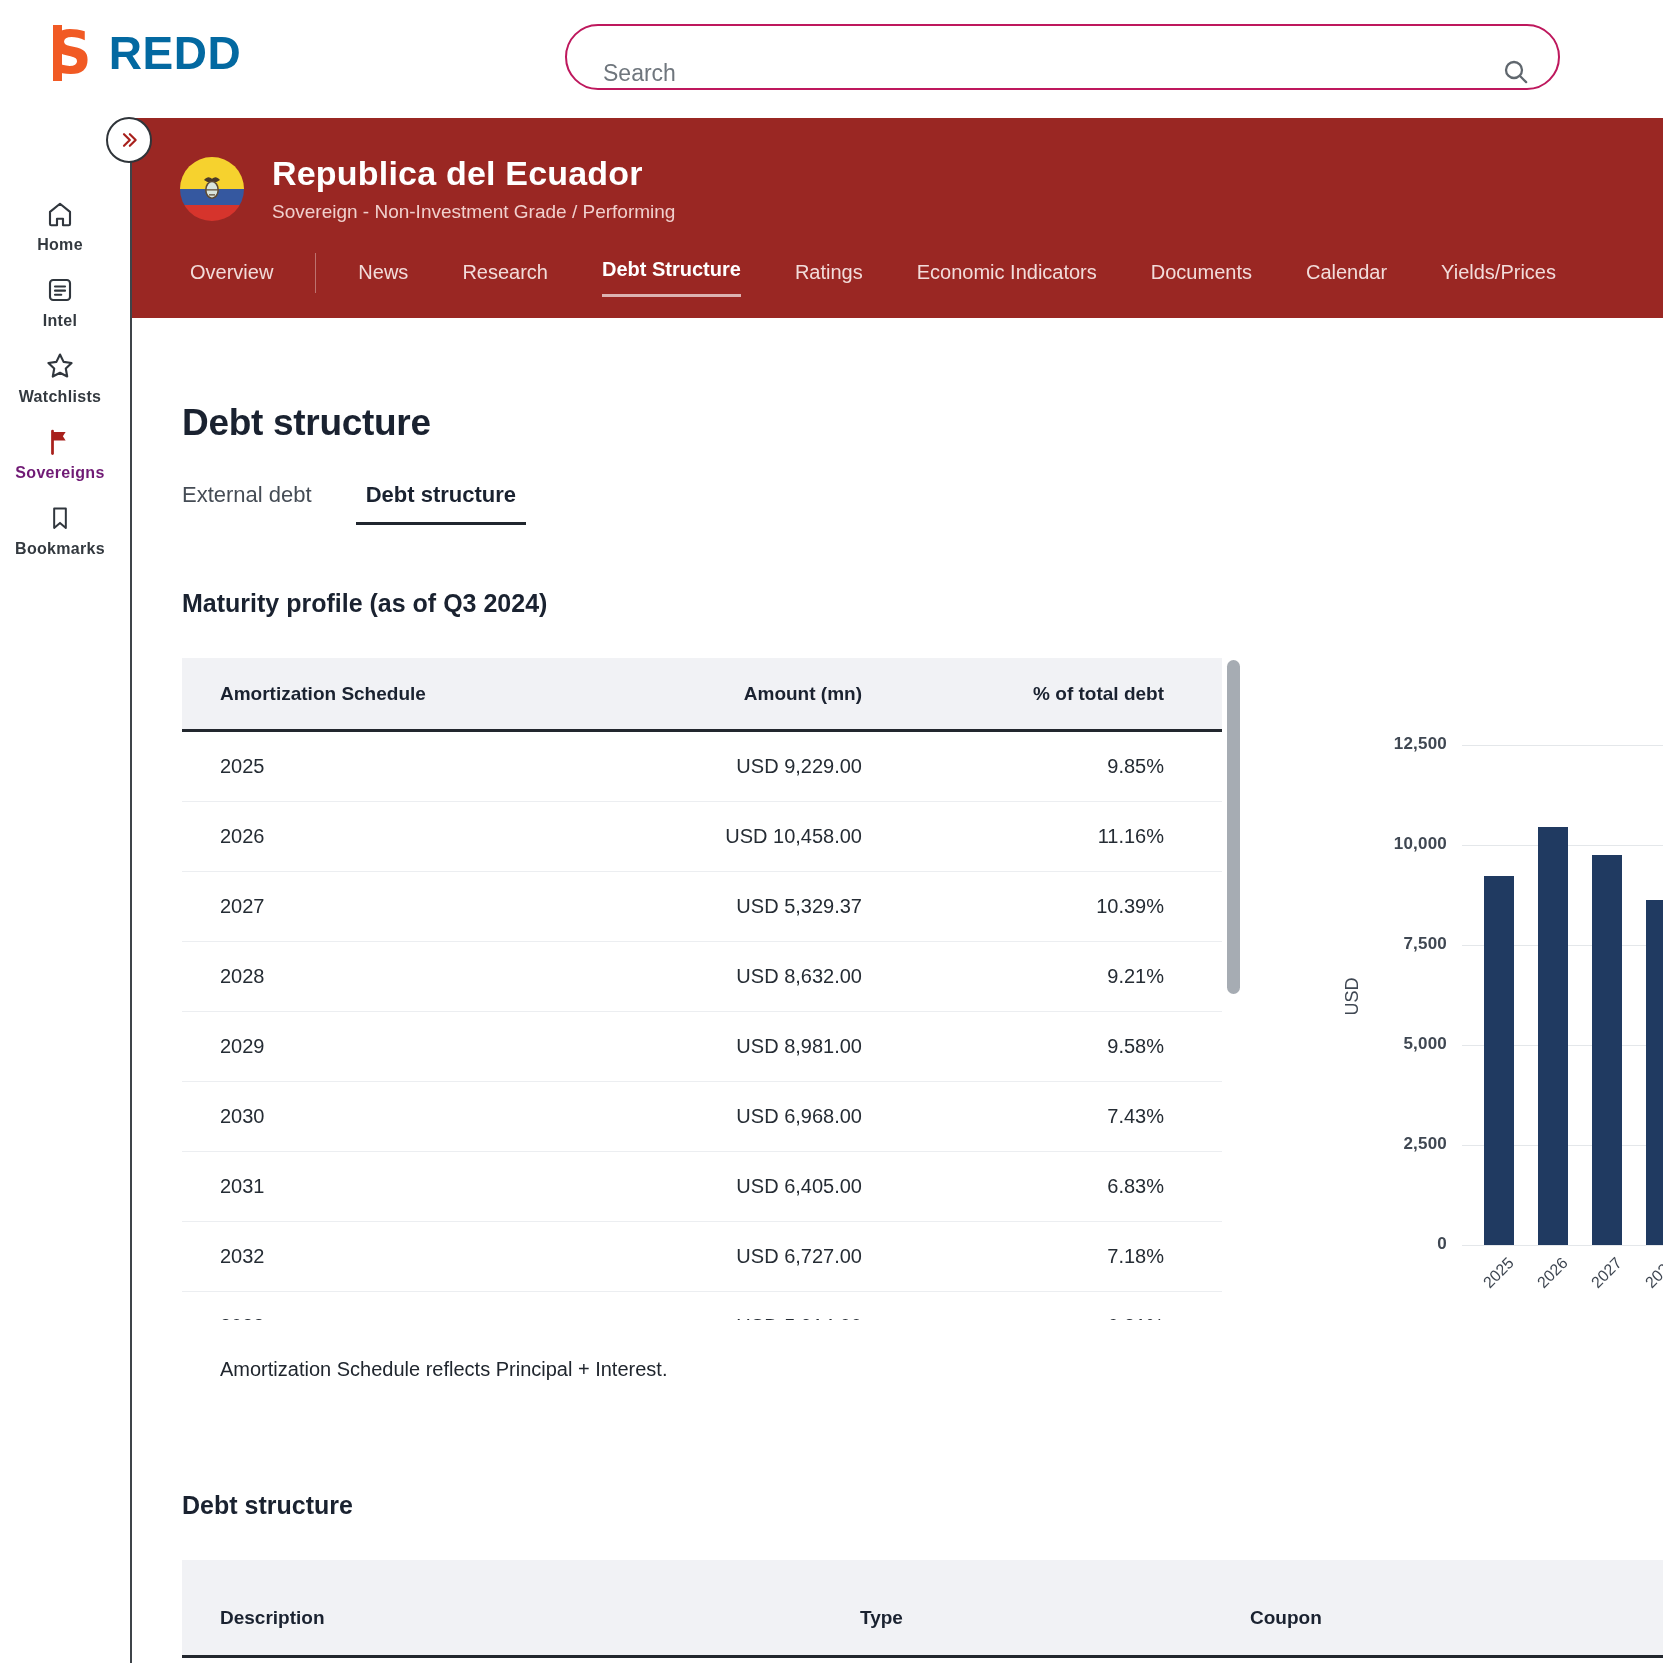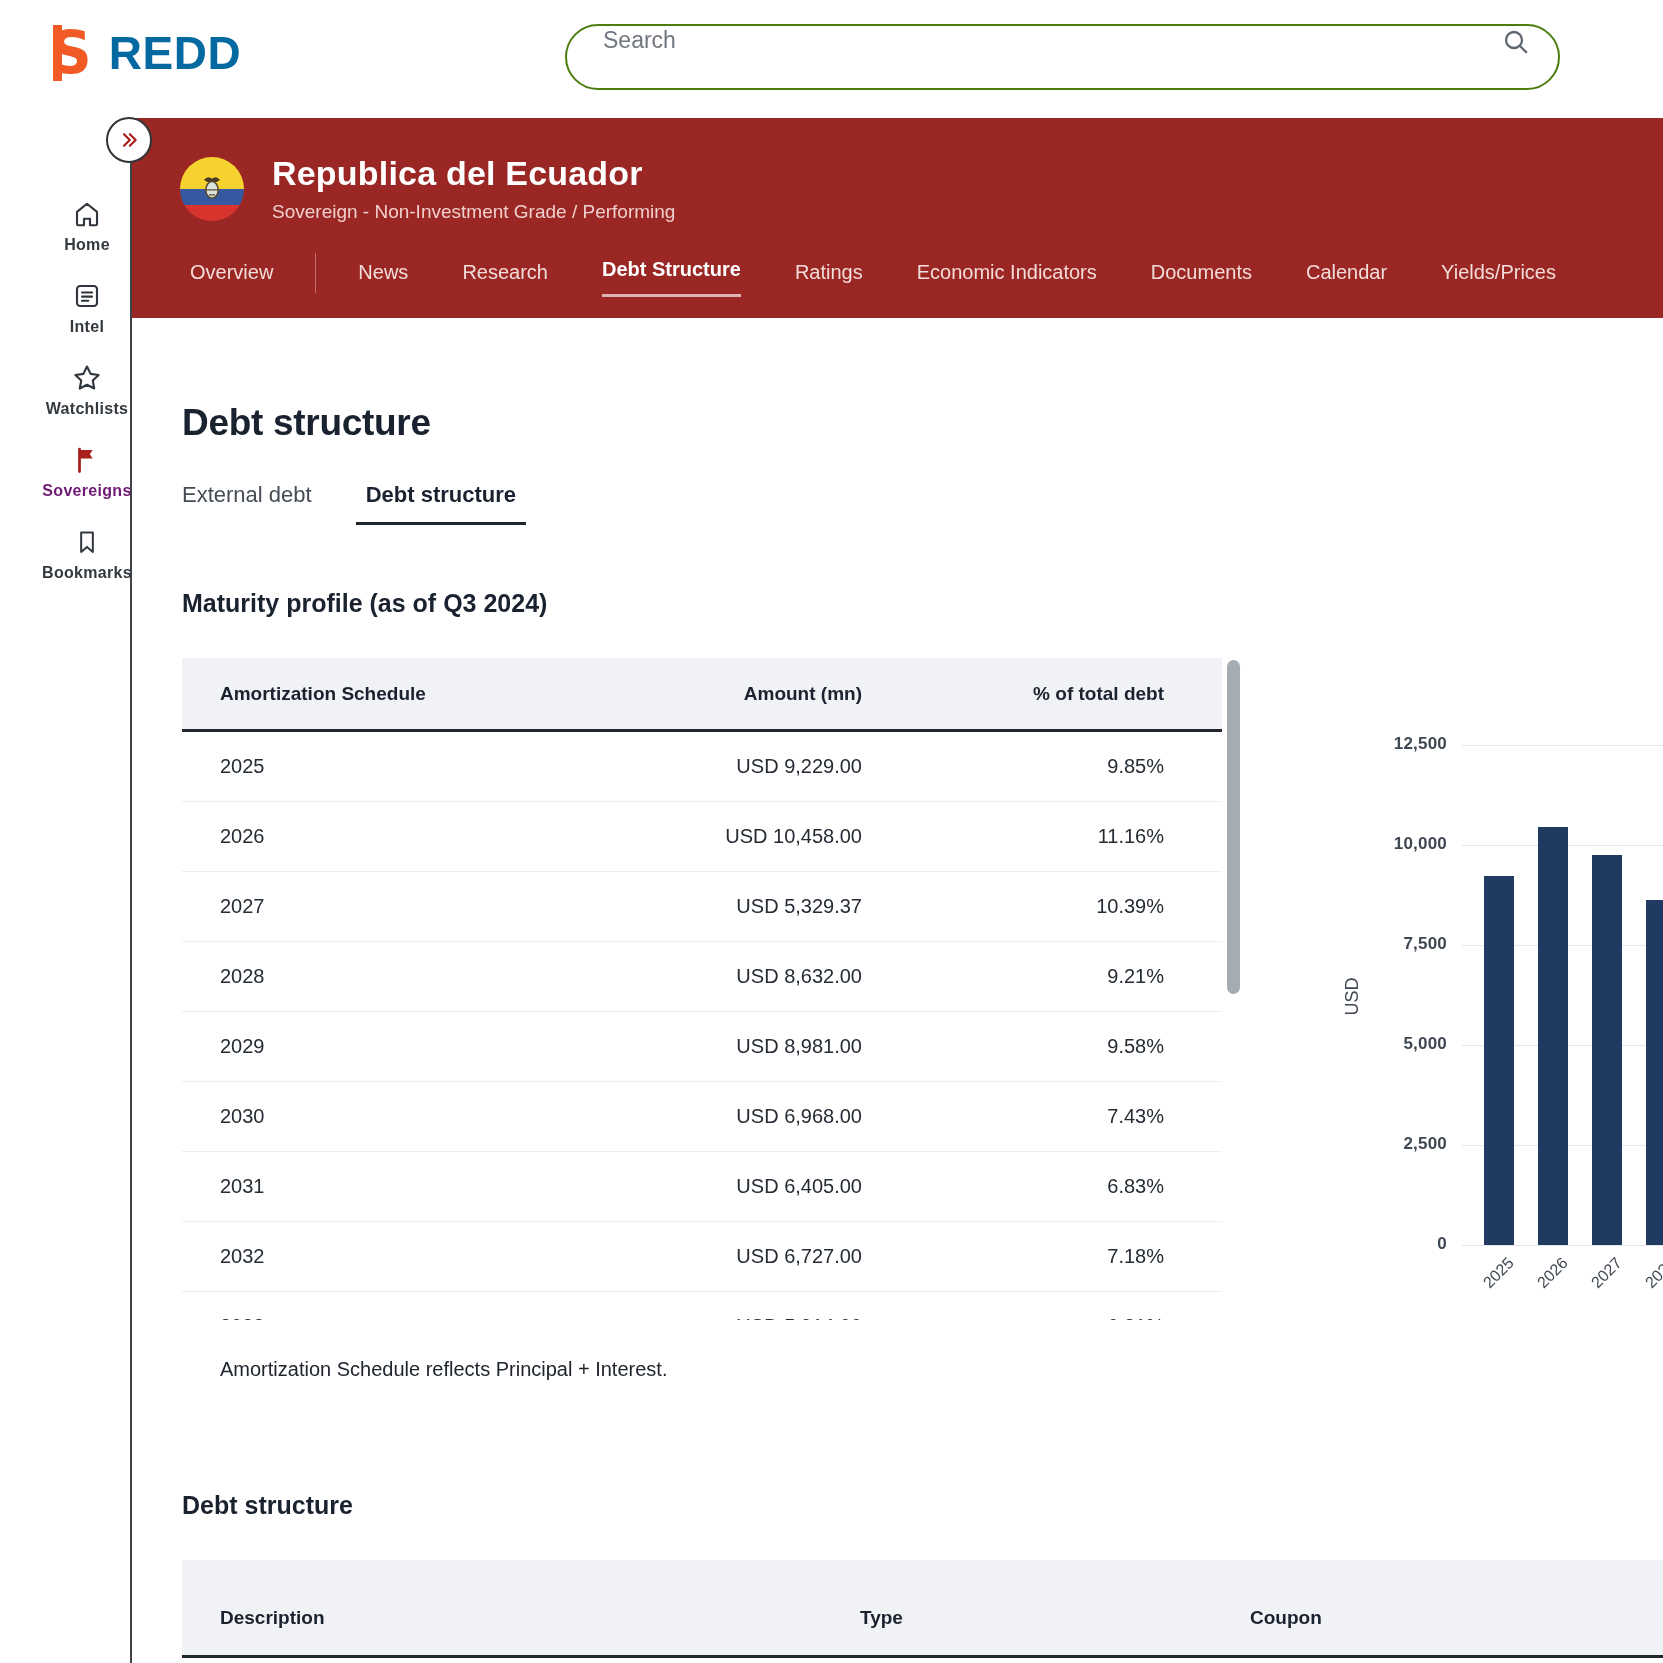--- a/index.html
+++ b/index.html
@@ -8,33 +8,33 @@
     background:#ffffff;font-family:"Liberation Sans","DejaVu Sans",sans-serif;
     color:#1a2230;
   }
   
   .topbar{position:absolute;left:0;top:0;width:1663px;height:118px;background:#fff;}
   .logo{position:absolute;left:53px;top:24px;display:flex;align-items:center;gap:20px;cursor:pointer;}
   .logo-mark{display:flex;align-items:center;height:58px;}
   .logo-mark .bar{display:inline-block;width:9px;height:56px;background:#f15a24;}
   .logo-mark .S{font-family:"DejaVu Sans",sans-serif;font-weight:900;font-size:58px;line-height:56px;color:#f15a24;margin:0 -3px;}
   .logo-text{font-size:46px;font-weight:800;letter-spacing:0.5px;color:#0369a1;}
-  .searchbox{position:absolute;left:565px;top:24px;width:995px;height:66px;border:2px solid #4d7c0f;
-    border-radius:36px;display:flex;align-items:flex-start;box-sizing:border-box;background:#fff;}
+  .searchbox{position:absolute;left:565px;top:24px;width:995px;height:66px;border:2px solid #be185d;
+    border-radius:36px;display:flex;align-items:flex-end;box-sizing:border-box;background:#fff;}
   .search-input{flex:1;border:none;outline:none;background:transparent;margin-left:34px;
     font-size:23px;color:#3c434a;font-family:inherit;}
   .search-input::placeholder{color:#6f767d;}
   .search-icon{margin-right:26px;display:flex;align-items:center;cursor:pointer;}
   
   .sidebar{position:absolute;left:0;top:118px;width:130px;height:1545px;background:#fff;
     border-right:2px solid #3f4449;}
   .collapse-btn{position:absolute;left:106px;top:117px;width:46px;height:46px;border-radius:50%;
     background:#fff;border:2px solid #2f3439;box-sizing:border-box;display:flex;align-items:center;
     justify-content:center;z-index:6;cursor:pointer;}
-  .side-nav{margin-top:80px;display:flex;flex-direction:column;align-items:center;gap:26px;padding-left:44px;}
+  .side-nav{margin-top:80px;display:flex;flex-direction:column;align-items:flex-start;gap:20px;}
   .side-item{display:flex;flex-direction:column;align-items:center;cursor:pointer;width:120px;}
   .side-icon{height:32px;display:flex;align-items:center;justify-content:center;}
   .side-label{margin-top:6px;font-size:16px;font-weight:600;color:#33393f;letter-spacing:0.3px;}
   .side-item.active .side-label{color:#701a75;font-weight:700;}
   
   .red-header{position:absolute;left:132px;top:118px;width:1531px;height:200px;background:#9a2723;
     box-sizing:border-box;padding-top:36px;z-index:1;}
   .entity-row{display:flex;align-items:center;margin-left:48px;}
   .flag{width:64px;height:64px;border-radius:50%;overflow:hidden;position:relative;flex:0 0 auto;
     background:linear-gradient(#f6d22e 0 50%, #3558a0 50% 75%, #d6342c 75% 100%);}

